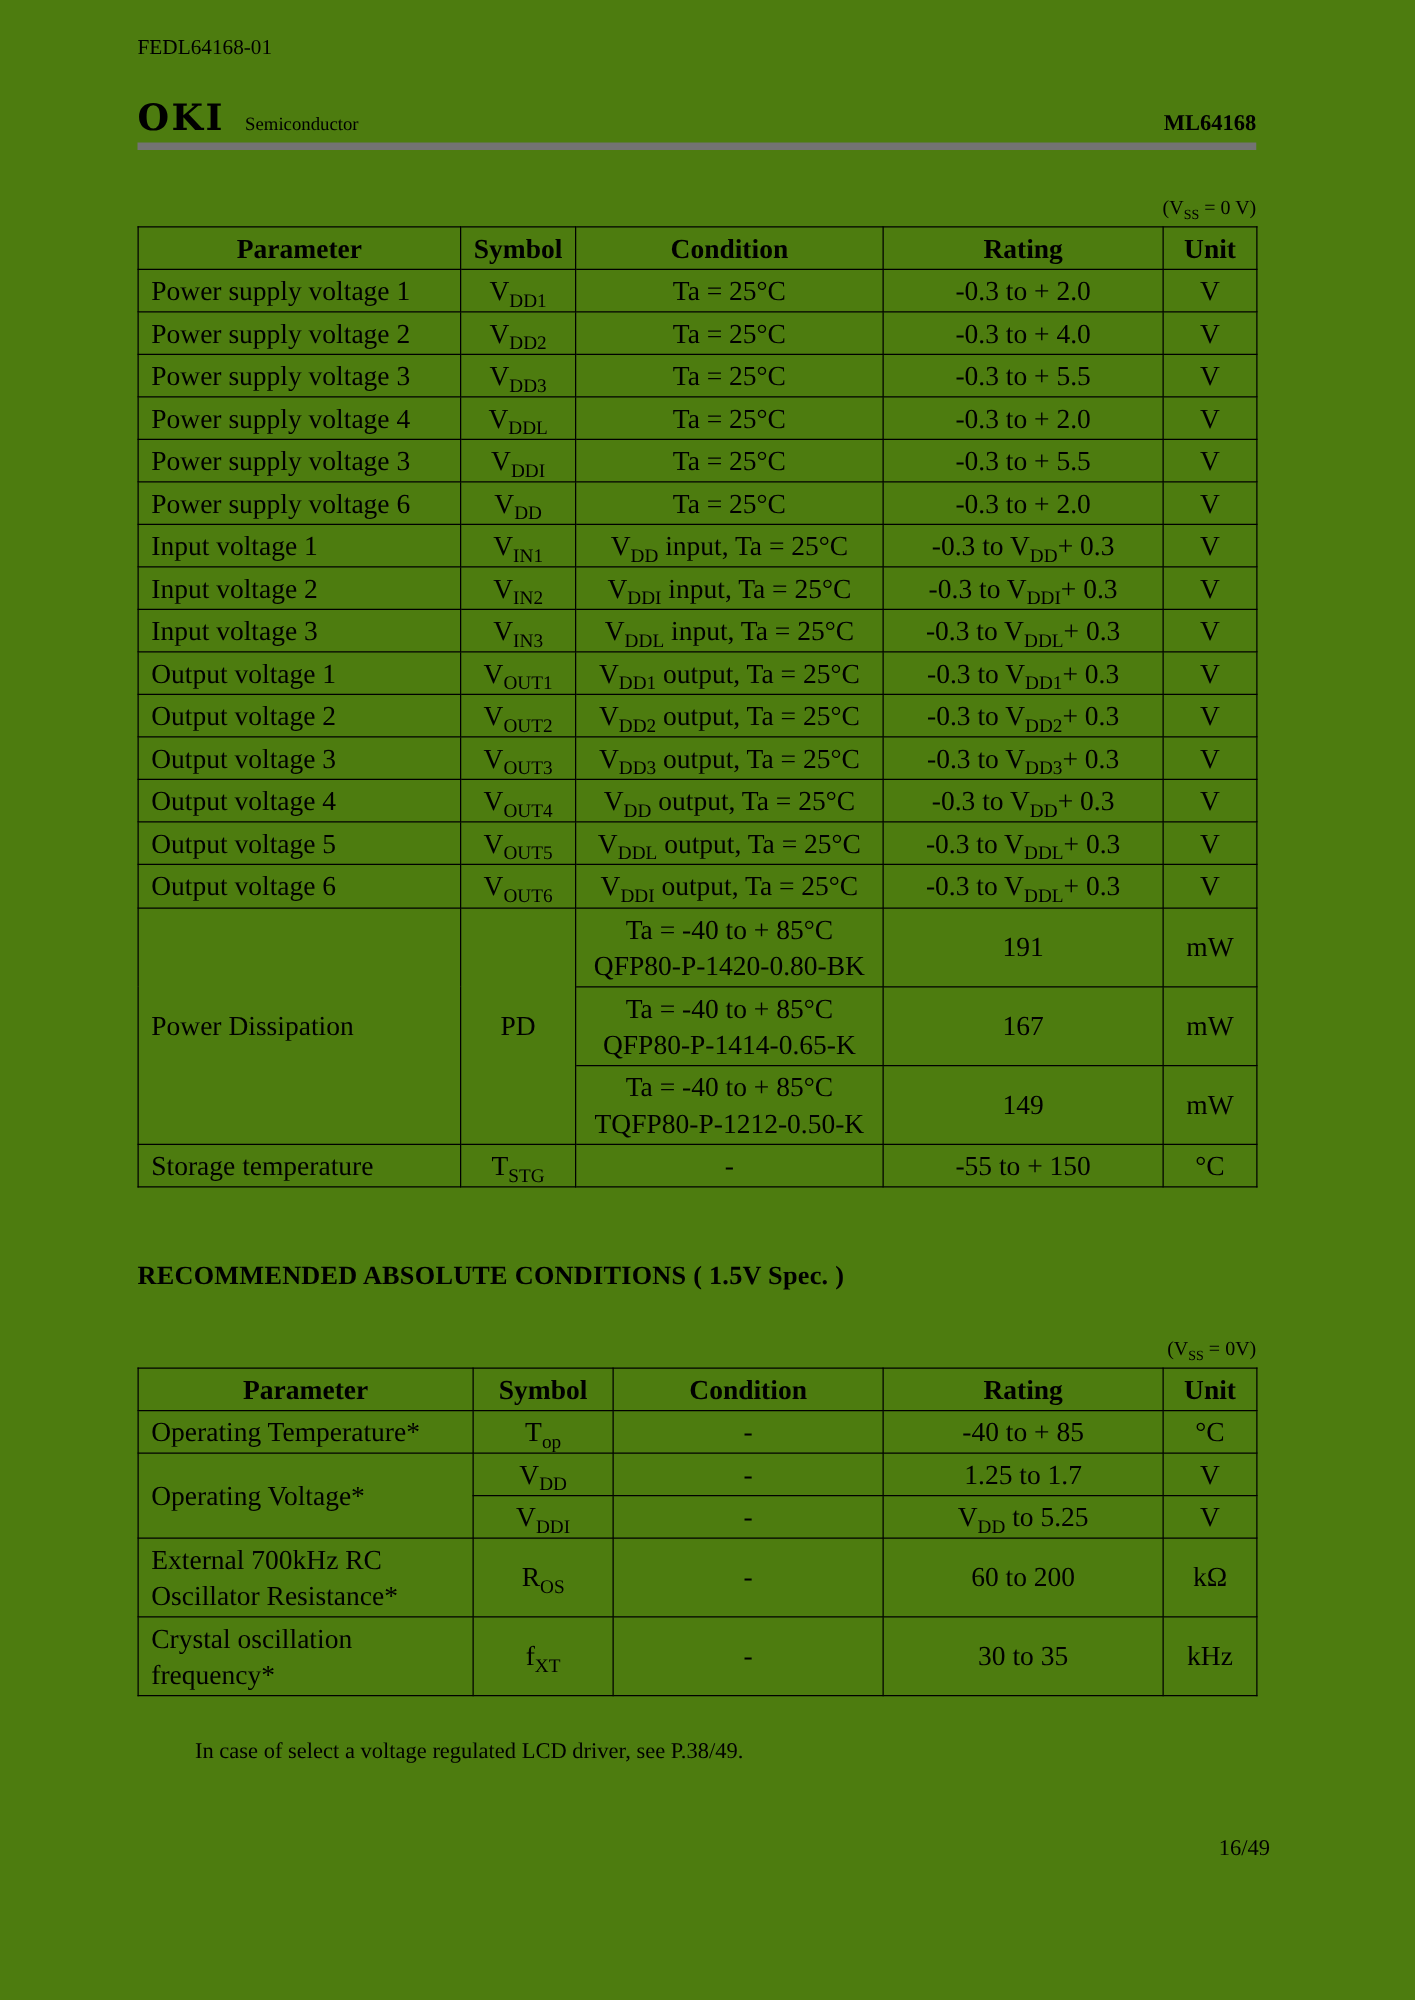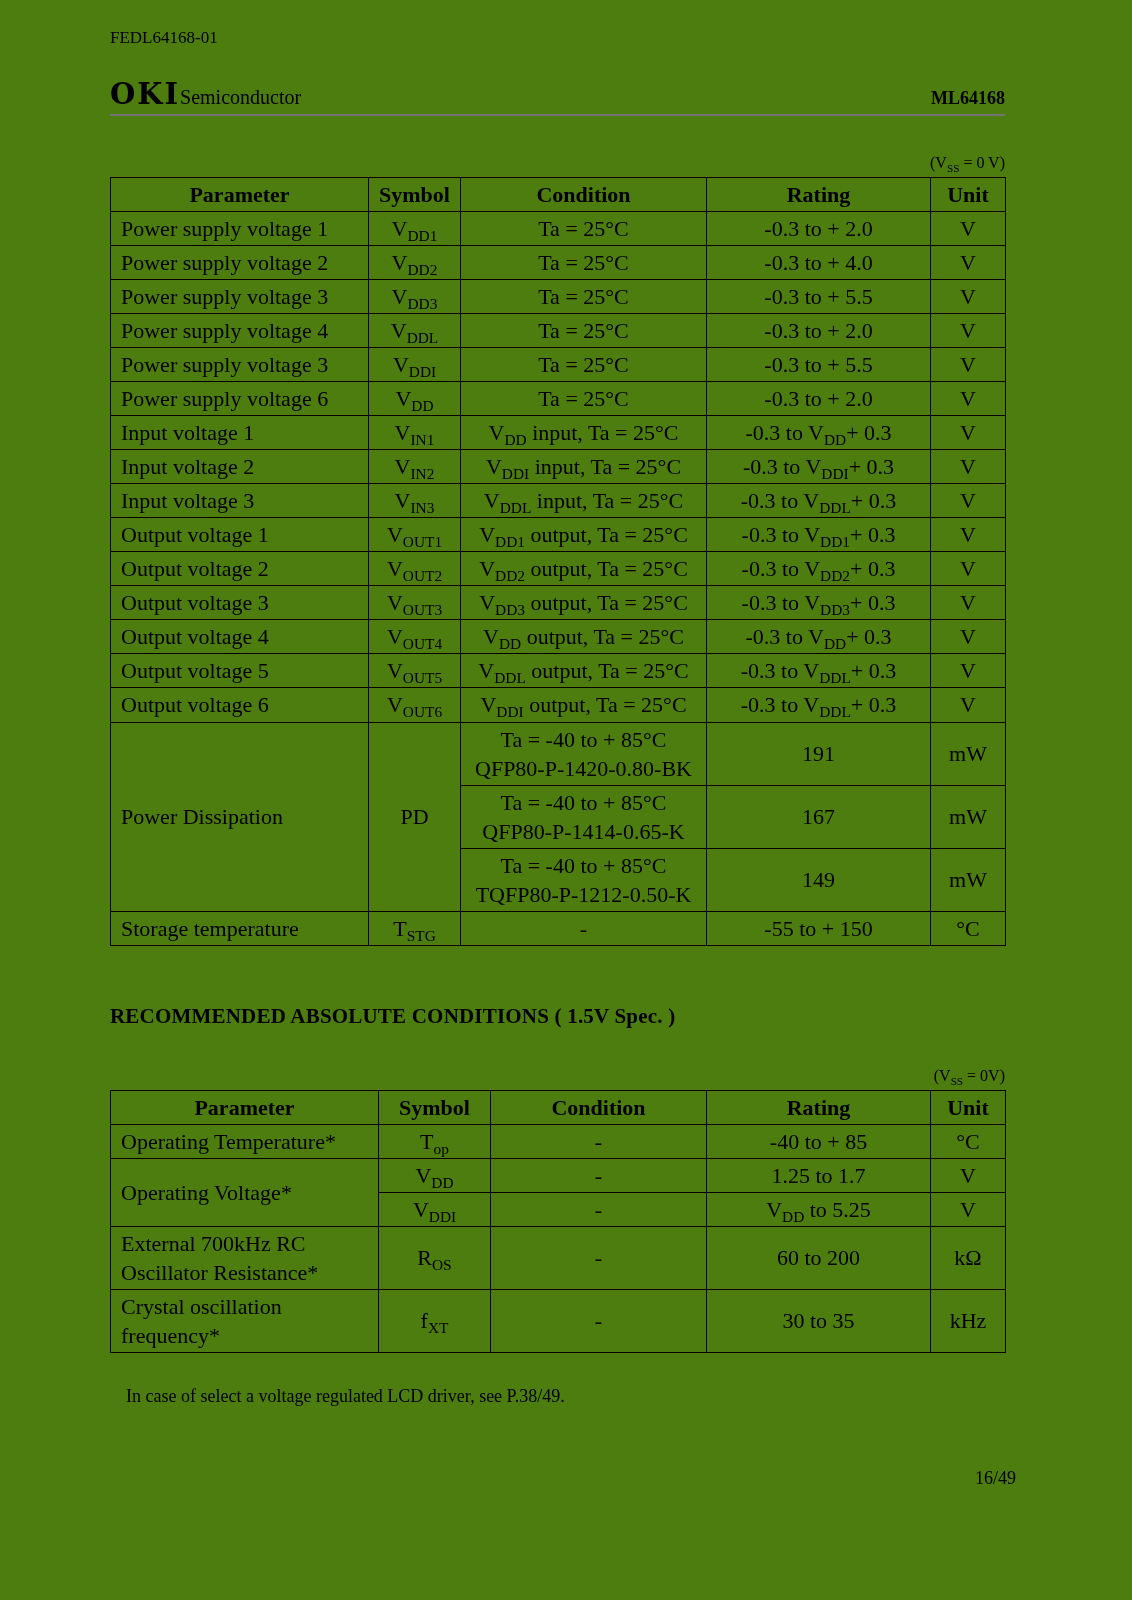--- a/index.html
+++ b/index.html
@@ -7,28 +7,28 @@
   .page {
     width:1132px; height:1600px; position:relative;
     background:#4d7c0f; color:#000;
     font-family:"Liberation Serif", serif;
     padding:28px 127px 0 110px;
     overflow:hidden;
   }
   .doc-number { font-size:17px; }
   .brand-row {
     display:flex; align-items:baseline;
-    border-bottom:2px solid #737373;
+    border-bottom:6px solid #737373;
     padding-bottom:5px; margin-top:32px;
   }
   .oki {
     font-family:"DejaVu Serif", serif;
     font-size:29px; font-weight:bold; letter-spacing:2px; line-height:1;
   }
-  .semiconductor { font-size:20px; margin-left:0; }
+  .semiconductor { font-size:15px; margin-left:16px; }
   .part-number { margin-left:auto; font-weight:bold; font-size:18px; }
 
   .section-title { font-weight:bold; font-size:21px; margin-top:68px; letter-spacing:0.2px; }
   .section-title.second { margin-top:58px; }
   .vss-note { text-align:right; font-size:16px; margin-top:38px; margin-bottom:5px;font-family:Liberation Serif, serif; }
 
   table.spec-table {
     border-collapse:collapse; width:895px; table-layout:fixed;
     font-size:22px;
     font-family:Liberation Serif, serif;
@@ -37,21 +37,21 @@
     border:1px solid #000;
     text-align:center; vertical-align:middle;
     padding:2px 6px; height:30px; line-height:1.32;
     overflow:hidden;
   }
   .spec-table th { font-weight:bold; }
   .spec-table td.param { text-align:left; padding-left:10px; }
   sub { font-size:70%; line-height:0; }
 
   .footnote { font-size:18px; margin-top:30px; line-height:1.45; }
-  .footnote .line2 { margin-left:16px; }
+  .footnote .line2 { margin-left:46px; }
   .page-number { position:absolute; right:116px; top:1468px; font-size:18px; }
 </style>
 </head>
 <body>
 
 <div class="page">
 
   <div class="doc-number">FEDL64168-01</div>
 
   <div class="brand-row">

